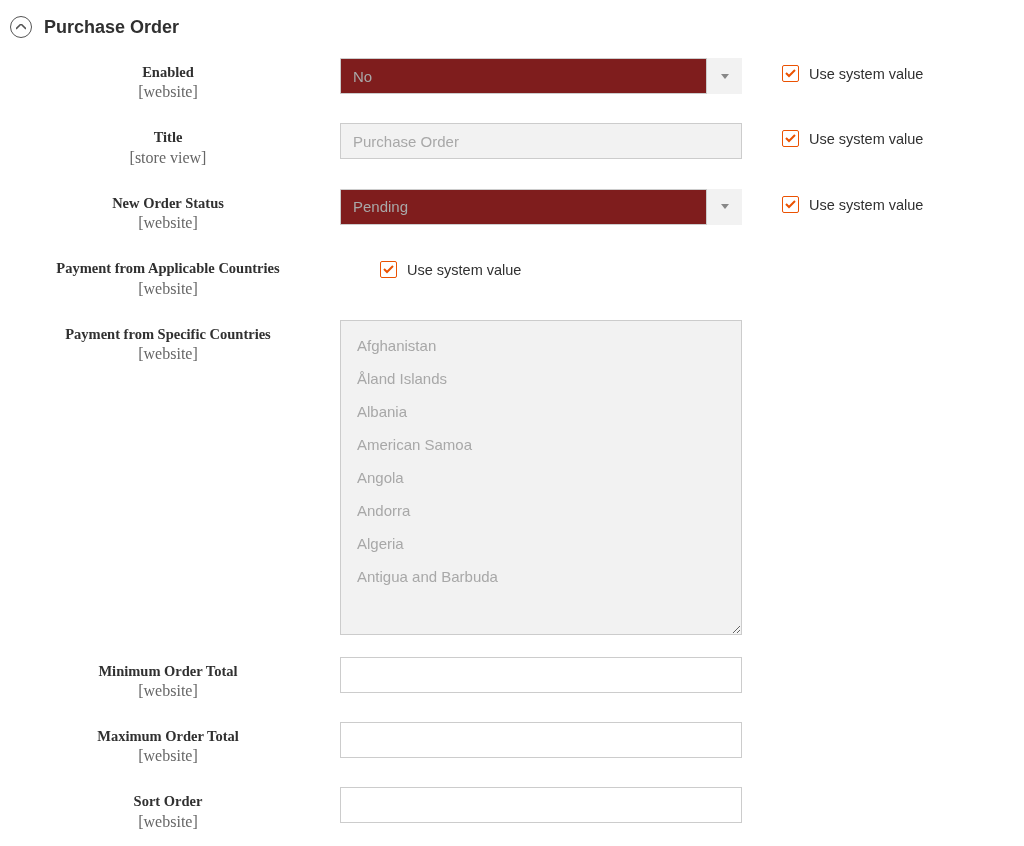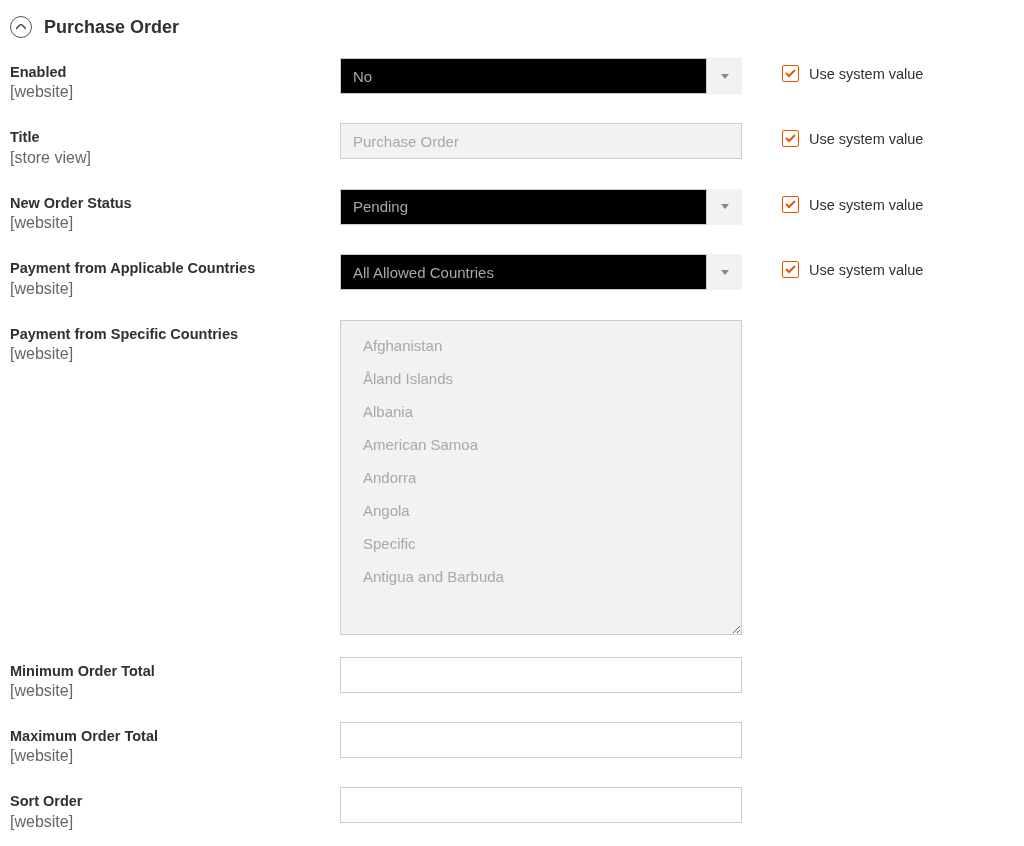--- a/index.html
+++ b/index.html
@@ -37,23 +37,24 @@
     font-weight: 600;
     color: #303030;
   }
   .form-row {
     display: flex;
     align-items: flex-start;
     margin-bottom: 22px;
   }
   .label-col {
     width: 330px;
-    text-align: left;
+    text-align: center;
     padding-right: 14px;
     padding-top: 6px;
+    font-family: Liberation Serif, serif;
   }
   .field-label {
     font-size: 14.5px;
     font-weight: 600;
     color: #303030;
     line-height: 1.2;
   }
   .scope {
     display: block;
     font-size: 16px;
@@ -67,21 +68,21 @@
   .extra-col {
     padding-left: 40px;
     padding-top: 7px;
     display: flex;
     align-items: flex-end;
   }
   .select-wrap {
     position: relative;
     width: 100%;
   }
-  .select-wrap.disabled .select-display { color:#a8a8a8; background:#000000; }
+  .select-wrap.disabled .select-display { color:#a8a8a8; background:#7f1d1d; }
   .select-display {
     width: 100%;
     height: 36px;
     border: 1px solid #ccc;
     background: #fff;
     padding: 0 40px 0 12px;
     font-size: 15px;
     color: #333;
     display:flex;
     align-items:center;
@@ -105,21 +106,21 @@
     color:#333;
     background:#fff;
   }
   .text-input.disabled { background:#f2f2f2; color:#a8a8a8; }
   .multiselect {
     width:100%;
     height:315px;
     border:1px solid #ccc;
     background:#f2f2f2;
     overflow-y:scroll;
-    padding:8px 8px;
+    padding:8px 2px;
     resize: both;
   }
   .multiselect .opt {
     padding:6px 14px;
     font-size:15px;
     color:#a8a8a8;
     cursor:default;
     line-height:1.4;
   }
   .chk {
@@ -219,30 +220,20 @@
       </span>
       <span class="chk-label">Use system value</span>
     </div>
   </div>
 
   <div class="form-row">
     <div class="label-col">
       <span class="field-label">Payment from Applicable Countries</span>
       <span class="scope">[website]</span>
     </div>
-    <div class="control-col">
-      <div class="select-wrap disabled">
-        <div class="select-display">All Allowed Countries</div>
-        <div class="select-caret">
-          <svg width="8" height="5" viewBox="0 0 8 5">
-              <path d="M0 0 L4 5 L8 0 Z"></path>
-            </svg>
-        </div>
-      </div>
-    </div>
     <div class="extra-col">
       <span class="chk checked">
         <svg width="11" height="9" viewBox="0 0 11 9">
             <path d="M1 4 L4 7 L10 1" fill="none" stroke-width="2"></path>
           </svg>
       </span>
       <span class="chk-label">Use system value</span>
     </div>
   </div>
 
@@ -250,23 +241,23 @@
     <div class="label-col">
       <span class="field-label">Payment from Specific Countries</span>
       <span class="scope">[website]</span>
     </div>
     <div class="control-col">
       <div class="multiselect" id="countries-ms">
           <div class="opt">Afghanistan</div>
           <div class="opt">Åland Islands</div>
           <div class="opt">Albania</div>
           <div class="opt">American Samoa</div>
+          <div class="opt">Angola</div>
           <div class="opt">Andorra</div>
-          <div class="opt">Angola</div>
-          <div class="opt">Specific</div>
+          <div class="opt">Algeria</div>
           <div class="opt">Antigua and Barbuda</div>
         </div>
     </div>
   </div>
 
   <div class="form-row">
     <div class="label-col">
       <span class="field-label">Minimum Order Total</span>
       <span class="scope">[website]</span>
     </div>

